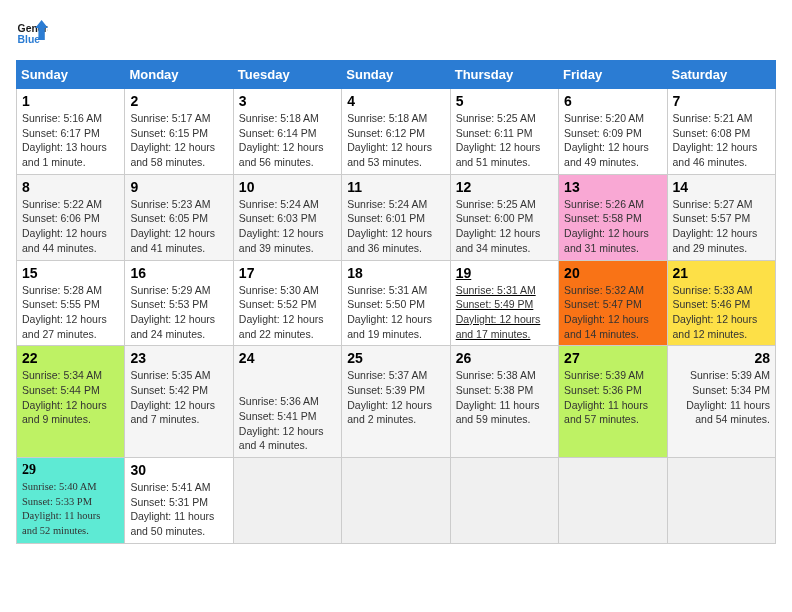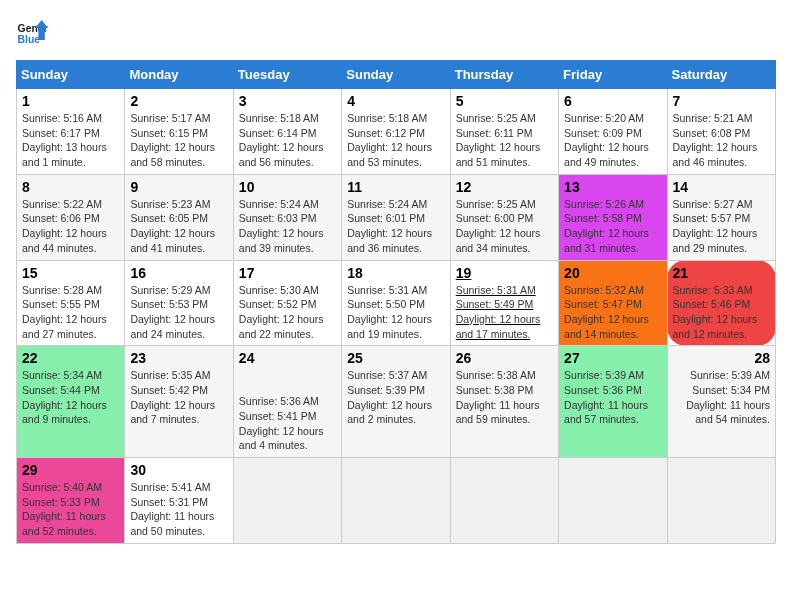--- a/index.html
+++ b/index.html
@@ -190,21 +190,21 @@
 Daylight: 12 hours
 and 36 minutes.</div>
         </td>
         <td style="background: rgb(245, 245, 245);">
           <span class="day-num">12</span>
           <div class="day-info" style="white-space: pre-line;">Sunrise: 5:25 AM
 Sunset: 6:00 PM
 Daylight: 12 hours
 and 34 minutes.</div>
         </td>
-        <td style="background: #d946ef;">
+        <td style="background: #f9a8d4;">
           <span class="day-num">13</span>
           <div class="day-info" style="white-space: pre-line;">Sunrise: 5:26 AM
 Sunset: 5:58 PM
 Daylight: 12 hours
 and 31 minutes.</div>
         </td>
         <td style="background: rgb(245, 245, 245);">
           <span class="day-num">14</span>
           <div class="day-info" style="white-space: pre-line;">Sunrise: 5:27 AM
 Sunset: 5:57 PM
@@ -248,30 +248,30 @@
 Daylight: 12 hours
 and 17 minutes.</div>
         </td>
         <td style="background: #f97316;">
           <span class="day-num">20</span>
           <div class="day-info" style="white-space: pre-line;">Sunrise: 5:32 AM
 Sunset: 5:47 PM
 Daylight: 12 hours
 and 14 minutes.</div>
         </td>
-        <td style="background: #ef4444; border-radius: 19px;">
+        <td style="background: #fde047;">
           <span class="day-num">21</span>
           <div class="day-info" style="white-space: pre-line;">Sunrise: 5:33 AM
 Sunset: 5:46 PM
 Daylight: 12 hours
 and 12 minutes.</div>
         </td>
       </tr>
       <tr>
-        <td style="background: #86efac;">
+        <td style="background: #bef264;">
           <span class="day-num">22</span>
           <div class="day-info" style="white-space: pre-line;">Sunrise: 5:34 AM
 Sunset: 5:44 PM
 Daylight: 12 hours
 and 9 minutes.</div>
         </td>
         <td style="background: rgb(245, 245, 245);">
           <span class="day-num">23</span>
           <div class="day-info" style="white-space: pre-line;">Sunrise: 5:35 AM
 Sunset: 5:42 PM
@@ -292,37 +292,37 @@
 Daylight: 12 hours
 and 2 minutes.</div>
         </td>
         <td style="background: rgb(245, 245, 245);">
           <span class="day-num">26</span>
           <div class="day-info" style="white-space: pre-line;">Sunrise: 5:38 AM
 Sunset: 5:38 PM
 Daylight: 11 hours
 and 59 minutes.</div>
         </td>
-        <td style="background: #86efac;">
+        <td style="background: #bef264;">
           <span class="day-num">27</span>
           <div class="day-info" style="white-space: pre-line;">Sunrise: 5:39 AM
 Sunset: 5:36 PM
 Daylight: 11 hours
 and 57 minutes.</div>
         </td>
         <td style="background: rgb(245, 245, 245); text-align: right;">
           <span class="day-num">28</span>
           <div class="day-info" style="white-space: pre-line;">Sunrise: 5:39 AM
 Sunset: 5:34 PM
 Daylight: 11 hours
 and 54 minutes.</div>
         </td>
       </tr>
       <tr>
-        <td style="background: #ec4899;">
+        <td style="background: #5eead4; font-family: Liberation Serif, serif;">
           <span class="day-num">29</span>
           <div class="day-info" style="white-space: pre-line;">Sunrise: 5:40 AM
 Sunset: 5:33 PM
 Daylight: 11 hours
 and 52 minutes.</div>
         </td>
         <td style="background: rgb(255, 255, 255);">
           <span class="day-num">30</span>
           <div class="day-info" style="white-space: pre-line;">Sunrise: 5:41 AM
 Sunset: 5:31 PM

